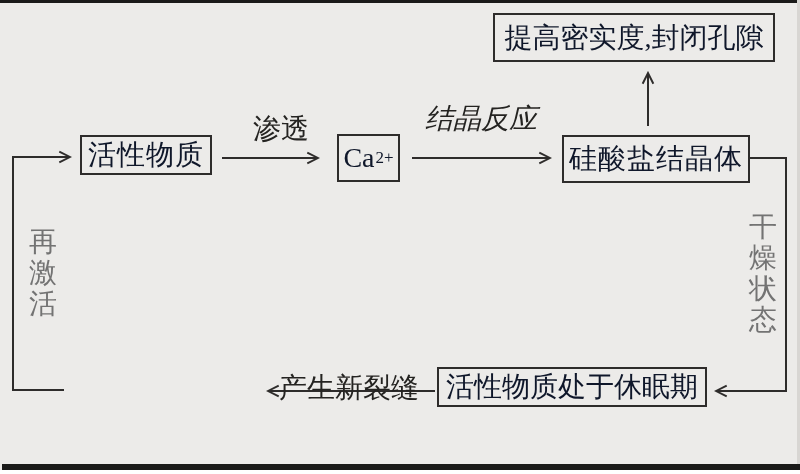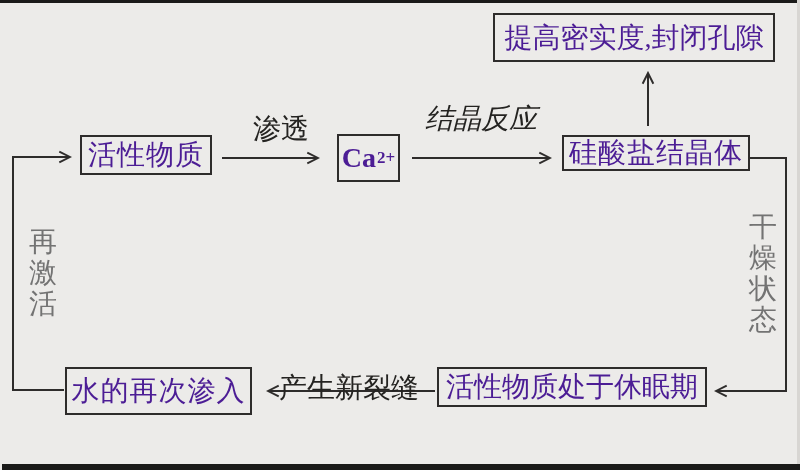--- a/index.html
+++ b/index.html
@@ -15,28 +15,28 @@
   .bar-bottom{position:absolute;left:2px;top:464px;width:798px;height:6px;background:#1a1a19;}
   .bottom-white{position:absolute;left:0;top:470px;width:800px;height:4px;background:#ffffff;}
   .right-shade{position:absolute;right:0;top:0;width:3px;height:474px;background:#d8d6d3;}
   svg.connectors{position:absolute;left:0;top:0;width:800px;height:474px;}
   .node{
     position:absolute;
     border:2px solid #2e2c2b;
     display:flex;align-items:center;justify-content:center;
     font-size:28px;
     letter-spacing:1px;
-    color:#4c1d95;
+    color:#0f172a;
     box-sizing:border-box;
     background:transparent;
     white-space:nowrap;
   }
   .node-active{left:80px;top:135px;width:132px;height:40px;}
-  .node-calcium{left:337px;top:134px;width:63px;height:48px;letter-spacing:0;font-weight:bold;}
-  .node-silicate{left:562px;top:135px;width:188px;height:36px;}
+  .node-calcium{left:337px;top:134px;width:63px;height:48px;letter-spacing:0;}
+  .node-silicate{left:562px;top:135px;width:188px;height:48px;}
   .node-densify{left:493px;top:13px;width:282px;height:49px;letter-spacing:0;}
   .node-water{left:65px;top:367px;width:187px;height:48px;}
   .node-dormant{left:437px;top:367px;width:270px;height:40px;letter-spacing:0;}
   .ca-sup{font-size:17px;vertical-align:super;line-height:0;margin-left:1px;}
   .edge-label{
     position:absolute;
     font-size:28px;
     color:#242321;
     text-align:center;
     line-height:30px;
@@ -89,21 +89,20 @@
 
   <div class="node node-calcium">
     <span>Ca</span>
       <span class="ca-sup">2+</span>
   </div>
 
   <div class="node node-silicate">硅酸盐结晶体</div>
 
   <div class="node node-densify">提高密实度,封闭孔隙</div>
 
-  <div class="node node-water">水的再次渗入</div>
 
   <div class="node node-dormant">活性物质处于休眠期</div>
 
   <div class="edge-label lbl-permeate">渗透</div>
 
   <div class="edge-label lbl-crystallization">结晶反应</div>
 
   <div class="edge-label lbl-new-cracks">产生新裂缝</div>
 
   <div class="edge-label-vertical lbl-dry-state">干燥状态</div>

